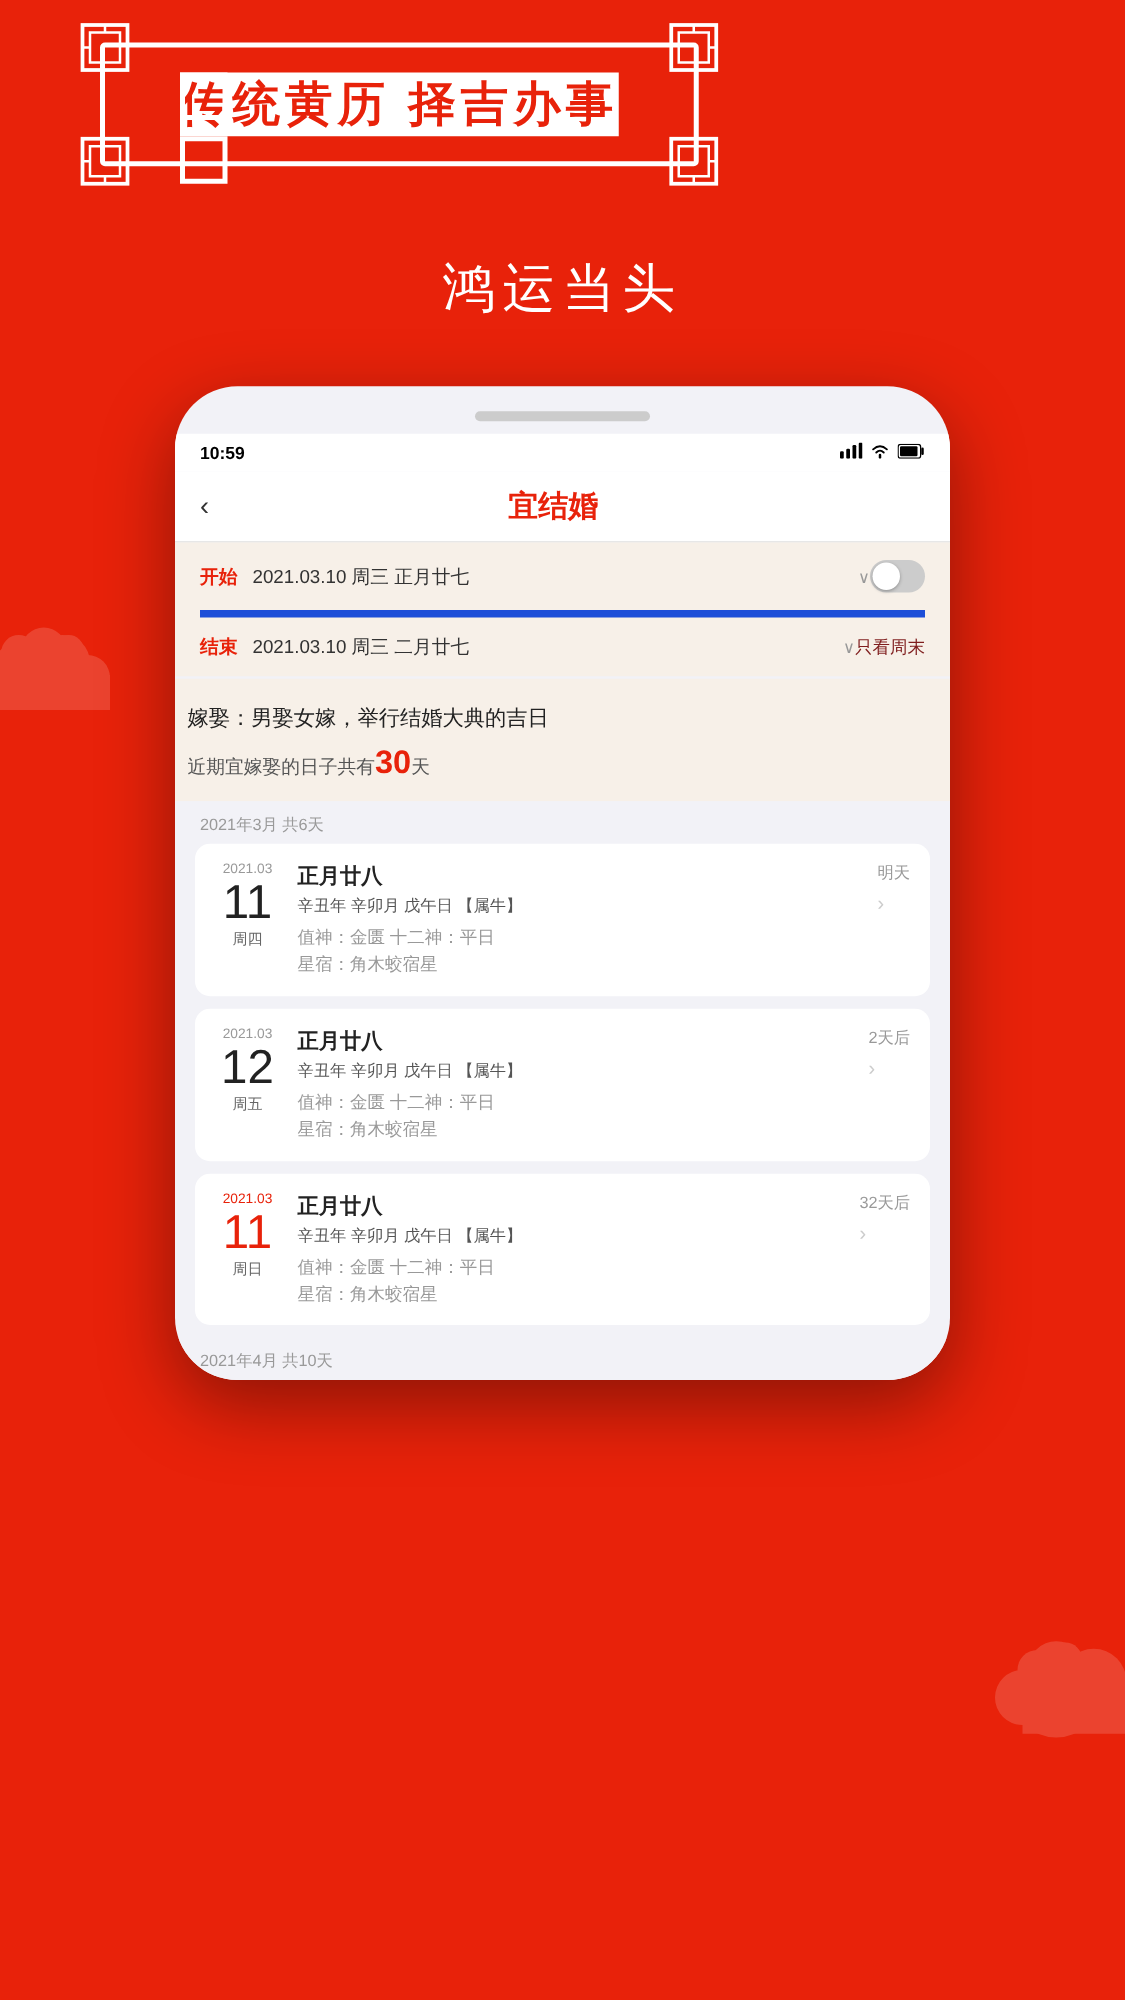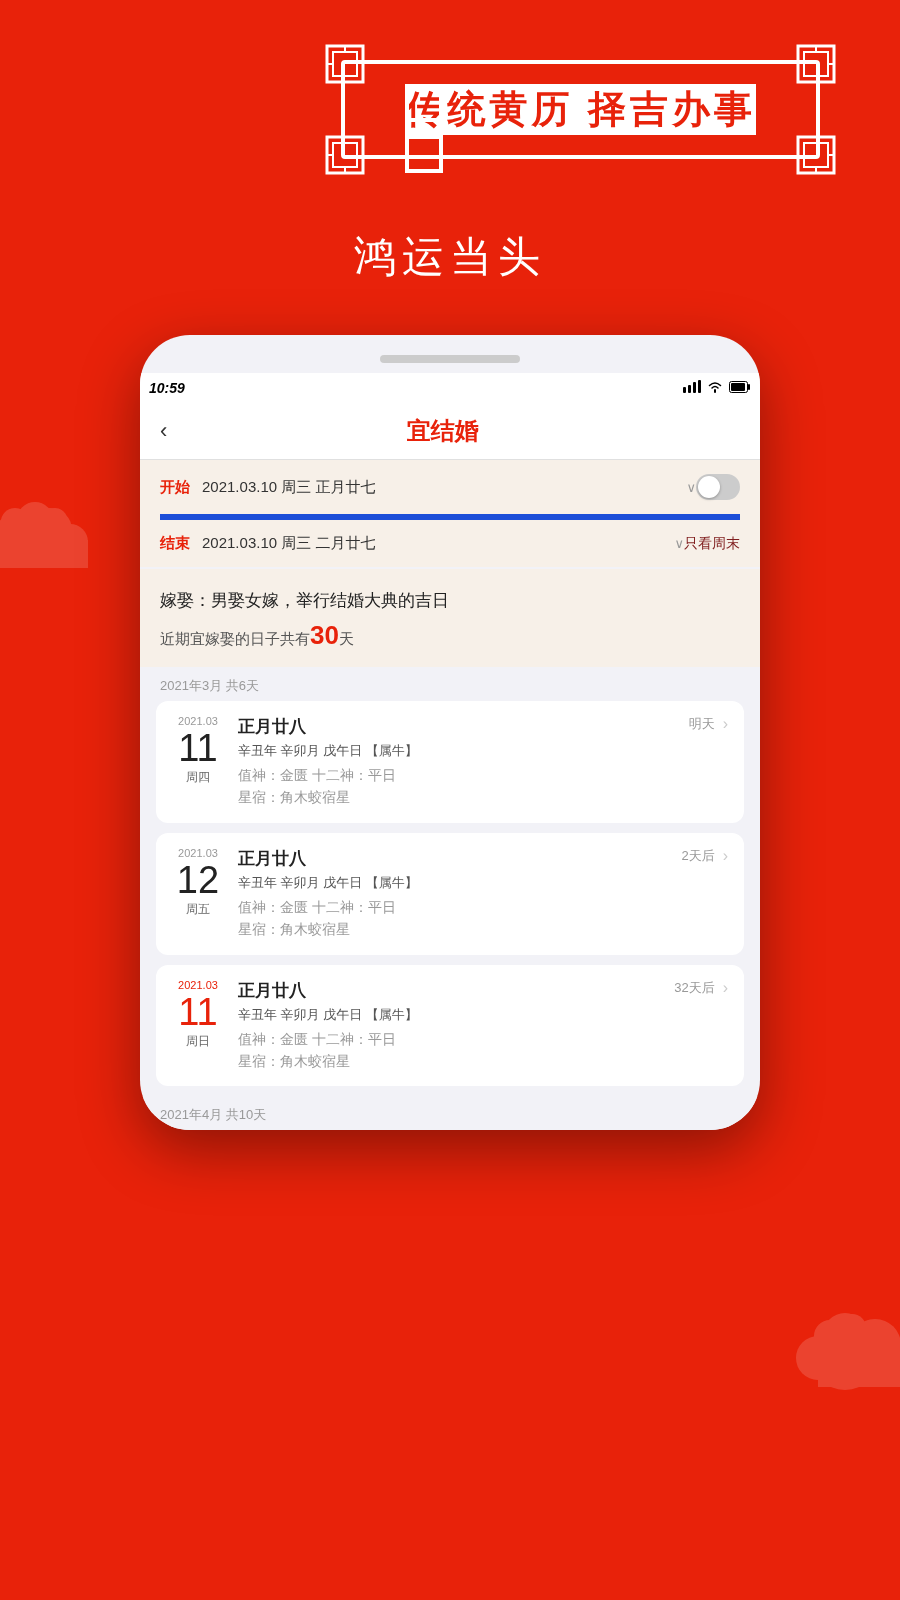--- a/index.html
+++ b/index.html
@@ -26,23 +26,23 @@
       right: -10px;
       bottom: 200px;
       width: 130px;
       height: 110px;
       opacity: 0.3;
     }
 
     
     .top-banner {
       display: flex;
-      justify-content: flex-end;
-      align-items: center;
-      padding: 60px 80px 30px;
+      justify-content: flex-start;
+      align-items: center;
+      padding: 34px 80px 30px;
     }
     .banner-frame {
       border: 4px solid white;
       padding: 20px 60px;
       position: relative;
       border-radius: 4px;
     }
     .banner-frame::before,
     .banner-frame::after {
       content: '';
@@ -102,24 +102,23 @@
       background: #ccc;
       border-radius: 4px;
       margin: 0 auto 10px;
     }
 
     
     .status-bar {
       display: flex;
       justify-content: space-between;
       align-items: center;
-      padding: 0 9px;
+      padding: 0 20px;
       height: 30px;
       background: white;
-      font-style: italic;
     }
     .status-time {
       font-size: 14px;
       font-weight: 600;
       color: #000;
     }
     .status-icons {
       display: flex;
       align-items: center;
       gap: 6px;
@@ -206,21 +205,21 @@
       box-shadow: 0 1px 3px rgba(0,0,0,0.3);
     }
     .weekend-label {
       font-size: 14px;
       color: #7f1d1d;
     }
 
     
     .info-section {
       background: #f7f0e8;
-      padding: 20px 20px 16px;
+      padding: 20px 10px 16px;
       margin-top: 2px;
     }
     .info-title {
       font-size: 17px;
       color: #222;
       font-weight: 500;
       margin-bottom: 8px;
     }
     .info-count {
       font-size: 15px;
@@ -286,20 +285,21 @@
       color: #555;
       margin-bottom: 4px;
     }
     .date-details {
       font-size: 14px;
       color: #999;
       line-height: 1.6;
     }
     .date-right {
       display: flex;
+      flex-direction: column;
       align-items: flex-start;
       gap: 8px;
     }
     .date-tag {
       font-size: 13px;
       color: #999;
       white-space: nowrap;
     }
     .date-arrow {
       font-size: 16px;

